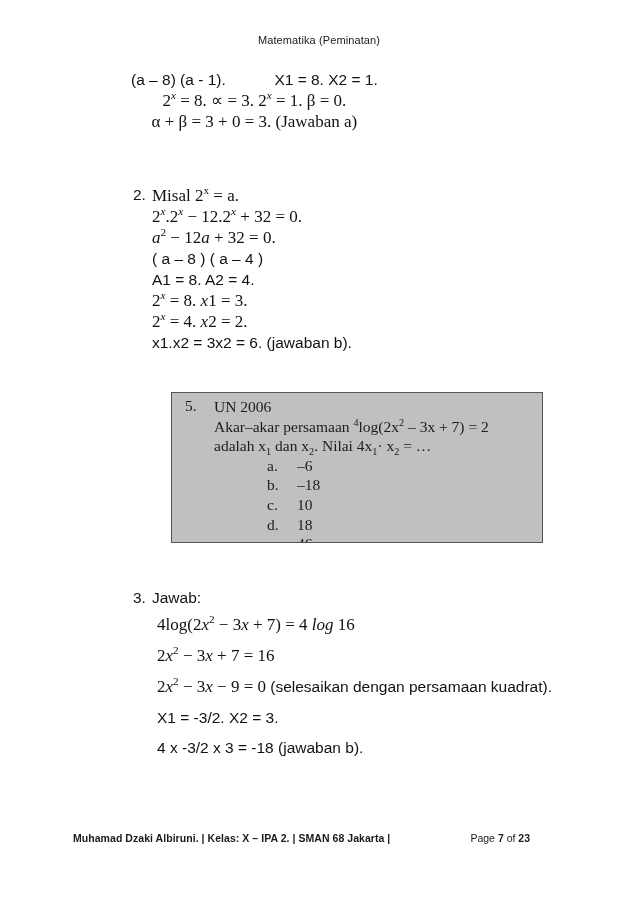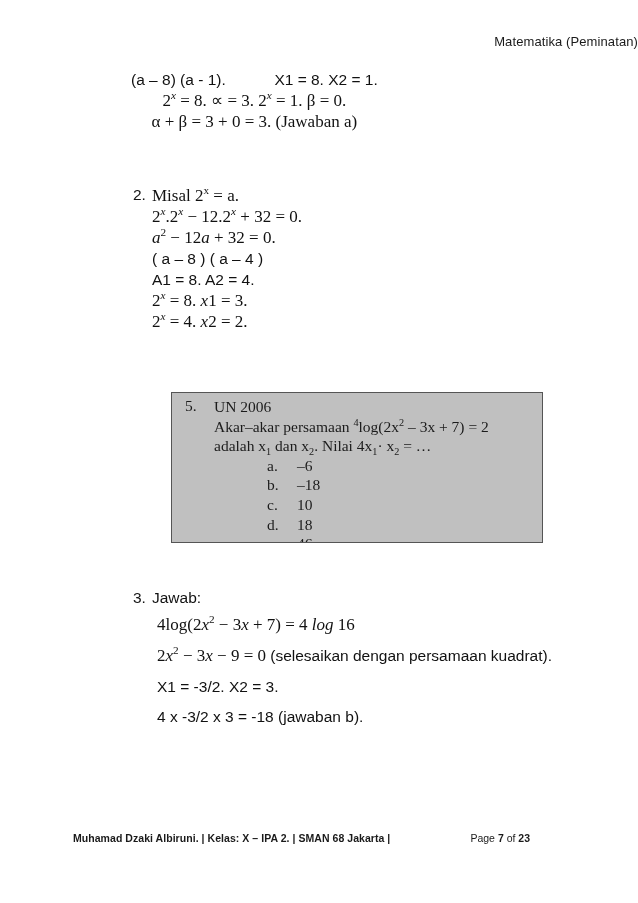--- a/index.html
+++ b/index.html
@@ -15,22 +15,22 @@
     color: #141414;
     overflow: hidden;
   }
 
   
   .page-header {
     position: absolute;
     top: 34px;
     left: 0;
     width: 638px;
-    text-align: right;
-    font-size: 13px;
+    text-align: center;
+    font-size: 11px;
     letter-spacing: 0.1px;
     color: #1a1a1a;
   }
 
   .block {
     position: absolute;
   }
 
   .line {
     white-space: nowrap;
@@ -248,20 +248,23 @@
   </div>
 
   <div class="indent">
     <span class="line eq">2<span class="sup it">x</span> = 8. <i>x</i>1 = 3.</span>
   </div>
 
   <div class="indent">
     <span class="line eq">2<span class="sup it">x</span> = 4. <i>x</i>2 = 2.</span>
   </div>
 
+  <div class="indent">
+    <span class="line sans">x1.x2 = 3x2 = 6. (jawaban b).</span>
+  </div>
 
 </div>
 
 <div id="figure">
   <div class="fig-inner">
 
     <span class="fig-num">5.</span>
 
     <div class="fig-body">
       <div class="fig-line">UN 2006</div>
@@ -301,20 +304,23 @@
 
   <div class="numrow">
     <span class="num sans">3.</span>
     <span class="numtext line sans">Jawab:</span>
   </div>
 
   <div class="indent">
     <span class="line eq">4log(2<i>x</i><span class="sup">2</span> − 3<i>x</i> + 7) =  4 <i>log</i> 16</span>
   </div>
 
+  <div class="indent">
+    <span class="line eq">2<i>x</i><span class="sup">2</span> − 3<i>x</i> + 7 = 16</span>
+  </div>
 
   <div class="indent">
     <span class="line eq">2<i>x</i><span class="sup">2</span> − 3<i>x</i> − 9 = 0 <span class="sans" style="font-size:15.5px">(selesaikan dengan persamaan kuadrat).</span></span>
   </div>
 
 
   <div class="indent tight">
     <span class="line sans">X1 = -3/2. X2 = 3.</span>
   </div>
 

